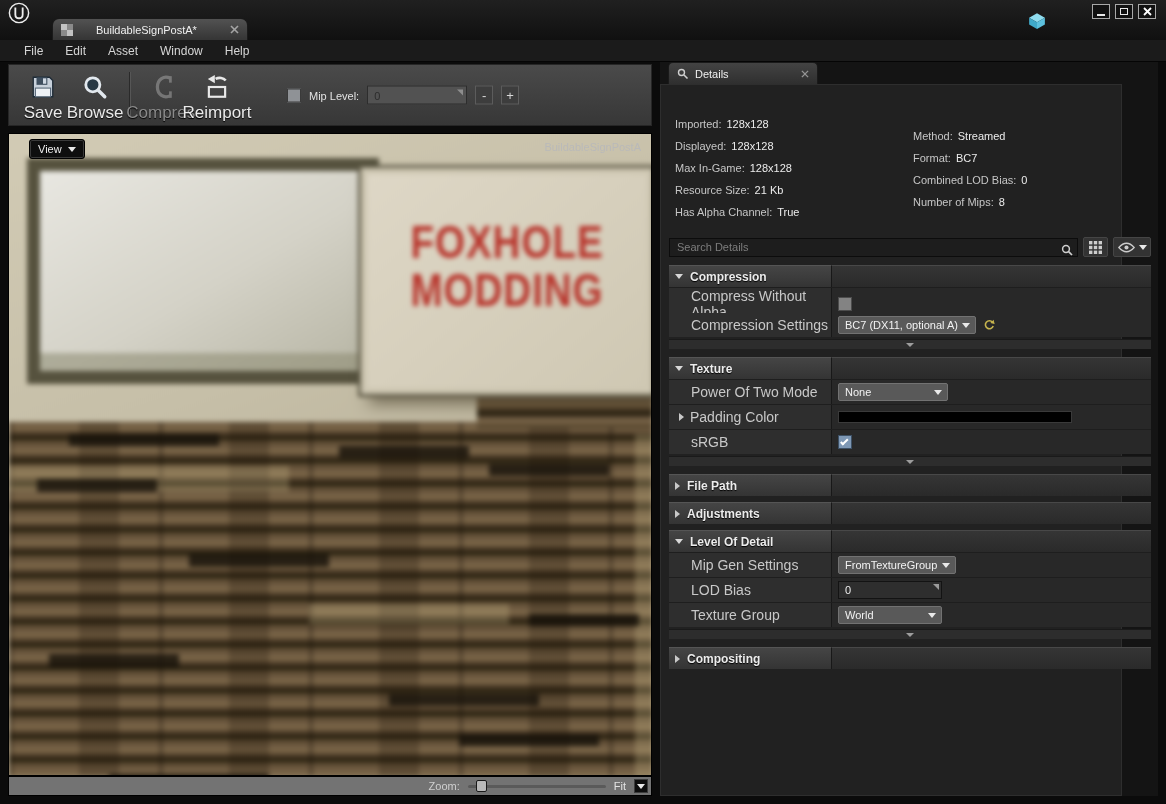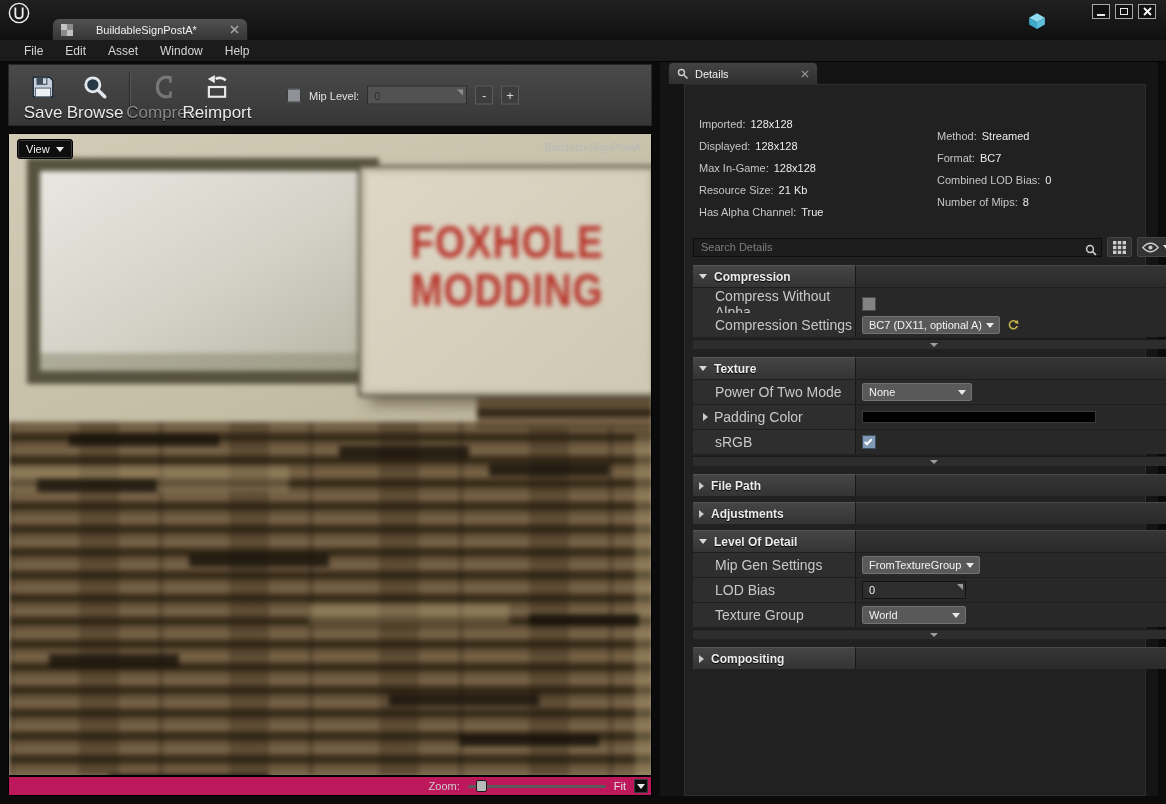--- a/index.html
+++ b/index.html
@@ -66,45 +66,45 @@
     color:#b8352c; letter-spacing:1px; transform:scale(.92,1.12); }
   .tex-slats { position:absolute; left:0; top:288px; width:644px; height:355px;
     background:
       repeating-linear-gradient(90deg, rgba(20,12,5,.30) 0 4px, rgba(0,0,0,0) 4px 70px, rgba(30,20,8,.25) 70px 110px, rgba(0,0,0,0) 110px 150px),
       repeating-linear-gradient(180deg, #705c42 0 5px, #7d6849 5px 9px, #4e3d29 9px 14px, #27200f 14px 18px, #5d4b33 18px 23px); }
   .tex-slats-r { position:absolute; left:468px; top:264px; width:176px; height:30px;
     background:repeating-linear-gradient(180deg, #6b5840 0 5px, #786446 5px 9px, #493a26 9px 14px, #241d0e 14px 18px); }
   .tex-patch { position:absolute; background:#17110a; opacity:.8; }
   .tex-light { position:absolute; background:rgba(205,185,140,.28); }
 
-  .view-btn { position:absolute; left:8px; top:5px; height:20px; background:#0e0e0e; border:1px solid #000;
+  .view-btn { position:absolute; left:20px; top:5px; height:20px; background:#0e0e0e; border:1px solid #000;
     border-radius:3px; color:#efefef; font-size:11px; display:flex; align-items:center; gap:6px;
     padding:0 8px; cursor:pointer; box-shadow:0 0 0 1px #3a3a3a inset; }
   .watermark { position:absolute; right:10px; top:7px; font-size:11px; color:#b9b9b9; }
 
   
-  .zoombar { position:absolute; left:0; top:712px; width:644px; height:20px; background:#be185d;
+  .zoombar { position:absolute; left:0; top:712px; width:644px; height:20px; background:#737373;
     border:1px solid #000; display:flex; align-items:center; justify-content:flex-end; gap:8px; padding-right:3px; }
   .zoom-label { font-size:11px; color:#cfcfcf; }
   .zoom-track { position:relative; width:138px; height:3px; background:#5a5a5a; border-radius:2px; cursor:pointer; }
   .zoom-handle { position:absolute; left:8px; top:-5px; width:11px; height:12px; background:#b9b9b9;
     border:1px solid #1a1a1a; border-radius:2px; cursor:pointer; }
   .fit-label { font-size:11px; color:#e3e3e3; }
   .fit-dd { width:14px; height:14px; background:#0d0d0d; border:1px solid #3c3c3c;
     display:flex; align-items:center; justify-content:center; cursor:pointer; }
 
   
   .right-panel { position:absolute; left:660px; top:62px; width:498px; height:734px; background:#141414; }
   .dtab-row { position:absolute; left:0; top:0; width:498px; height:22px; background:#141414; }
   .dtab { position:absolute; left:8px; top:0; height:22px; width:150px;
     background:linear-gradient(#434343,#2f2f2f); border:1px solid #1a1a1a; border-bottom:none;
     border-radius:5px 5px 0 0; display:flex; align-items:center; gap:6px; padding:0 8px; cursor:pointer; }
   .dtab-label { font-size:11px; color:#efefef; }
   .dpanel-body { position:absolute; left:0; top:22px; width:462px; height:712px; background:#212121;
-    border:1px solid #2e2e2e;margin-left:24px; }
+    border:1px solid #2e2e2e; }
 
   .info-col { position:absolute; font-size:11px; }
   .info-row { height:22px; display:flex; align-items:center; gap:5px; }
   .info-label { color:#c6c6c6; }
   .info-value { color:#ececec; }
 
   .search-row { position:absolute; left:8px; top:152px; width:482px; height:20px; display:flex; align-items:center; gap:5px; }
   .search-box { position:relative; width:414px; height:19px; background:#1d1d1d; border:1px solid #0c0c0c; }
   .search-input { position:absolute; inset:0; background:transparent; border:none; outline:none;
     color:#cfcfcf; font-size:11px; padding:0 22px 0 7px; font-family:inherit; }

